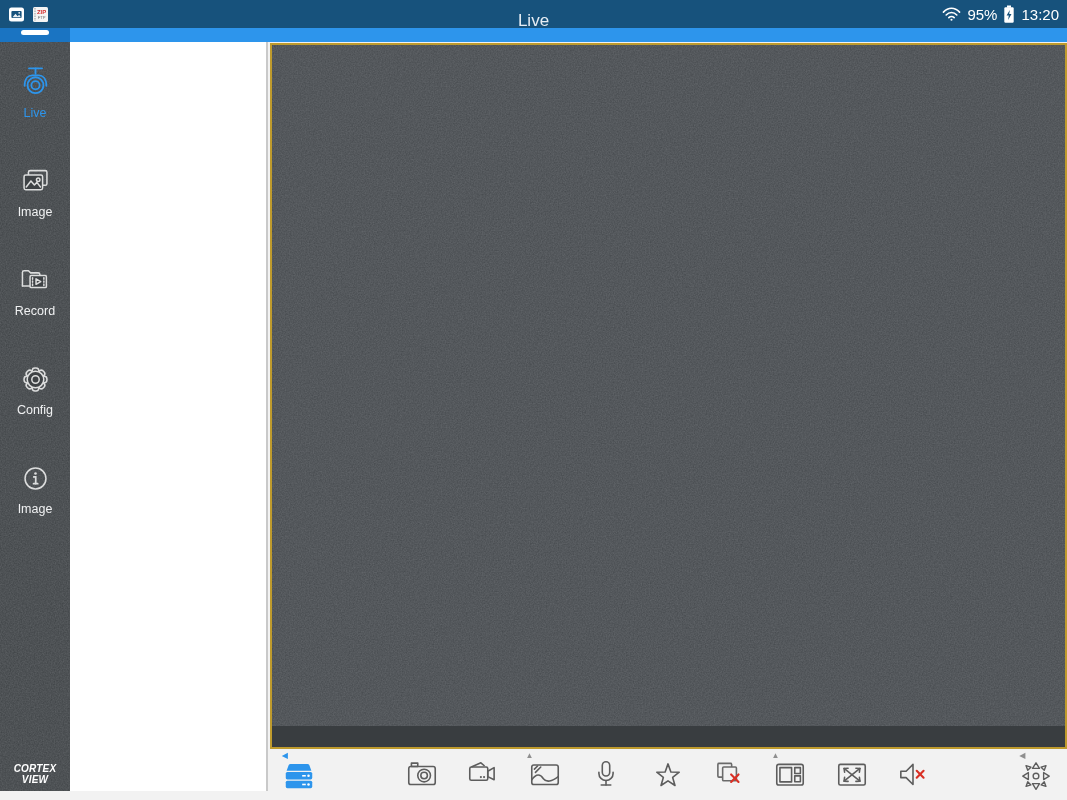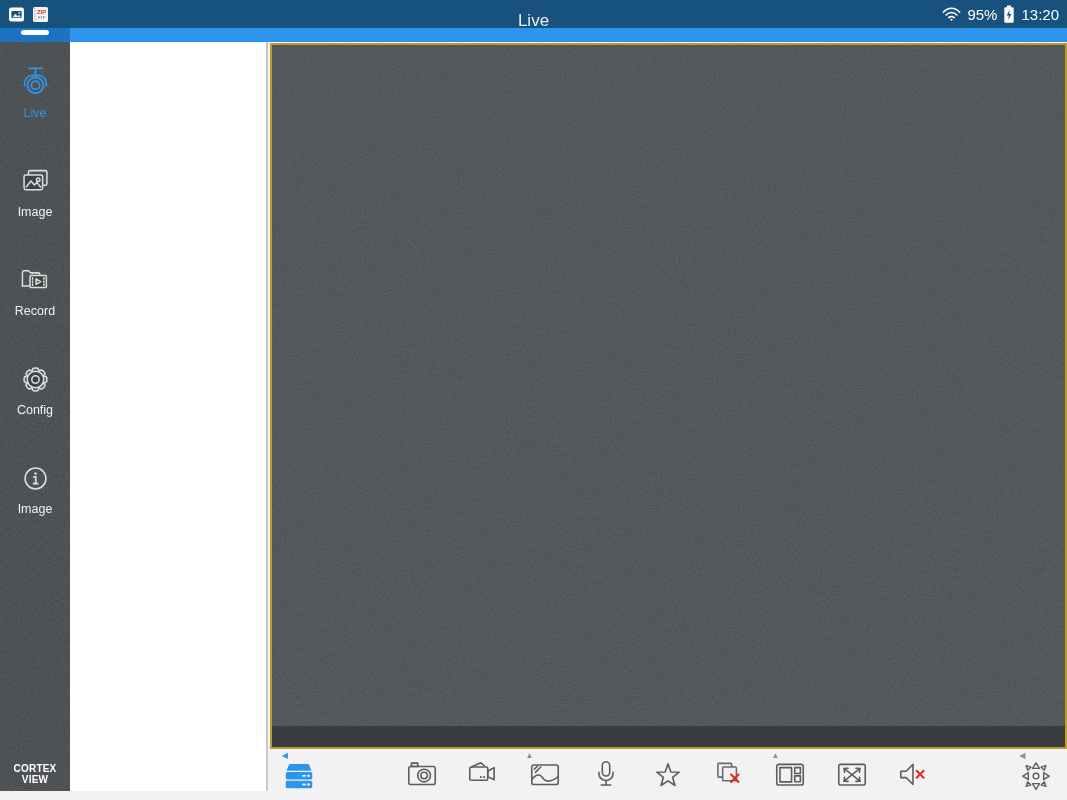--- a/index.html
+++ b/index.html
@@ -29,21 +29,21 @@
   .sidebar { position:absolute; left:0; top:42px; width:70px; height:749px;
              background:#3e4245; z-index:3; overflow:hidden; }
   .noise { position:absolute; left:0; top:0; width:100%; height:100%; pointer-events:none; }
   .side-items { position:relative; z-index:2; display:flex; flex-direction:column;
                 align-items:center; padding-top:22px; }
   .side-item { display:flex; flex-direction:column; align-items:center;
                margin-bottom:43px; cursor:pointer; width:70px; }
   .side-item .lbl { margin-top:5px; font-size:12.5px; color:#f0f1f2; }
   .side-item.active .lbl { color:#2d95ec; }
   .brand { position:absolute; bottom:6px; left:0; width:70px; text-align:center;
-           color:#fff; font-size:10px; font-weight:bold; z-index:2; letter-spacing:.2px; }
+           color:#fff; font-size:10px; font-weight:bold; z-index:2; letter-spacing:.2px;font-style:italic; }
 
   
   .panel { position:absolute; left:70px; top:42px; width:198px; height:749px;
            background:#ffffff; border-right:2px solid #c9c9c9; z-index:3; }
 
   
   .video { position:absolute; left:270px; top:43px; width:797px; height:706px;
            border:2px solid #bf9b2d; background:#45494d; z-index:3; overflow:hidden; }
   .video-infobar { position:absolute; left:0; bottom:0; width:100%; height:21px;
                    background:#393d40; z-index:2; }

